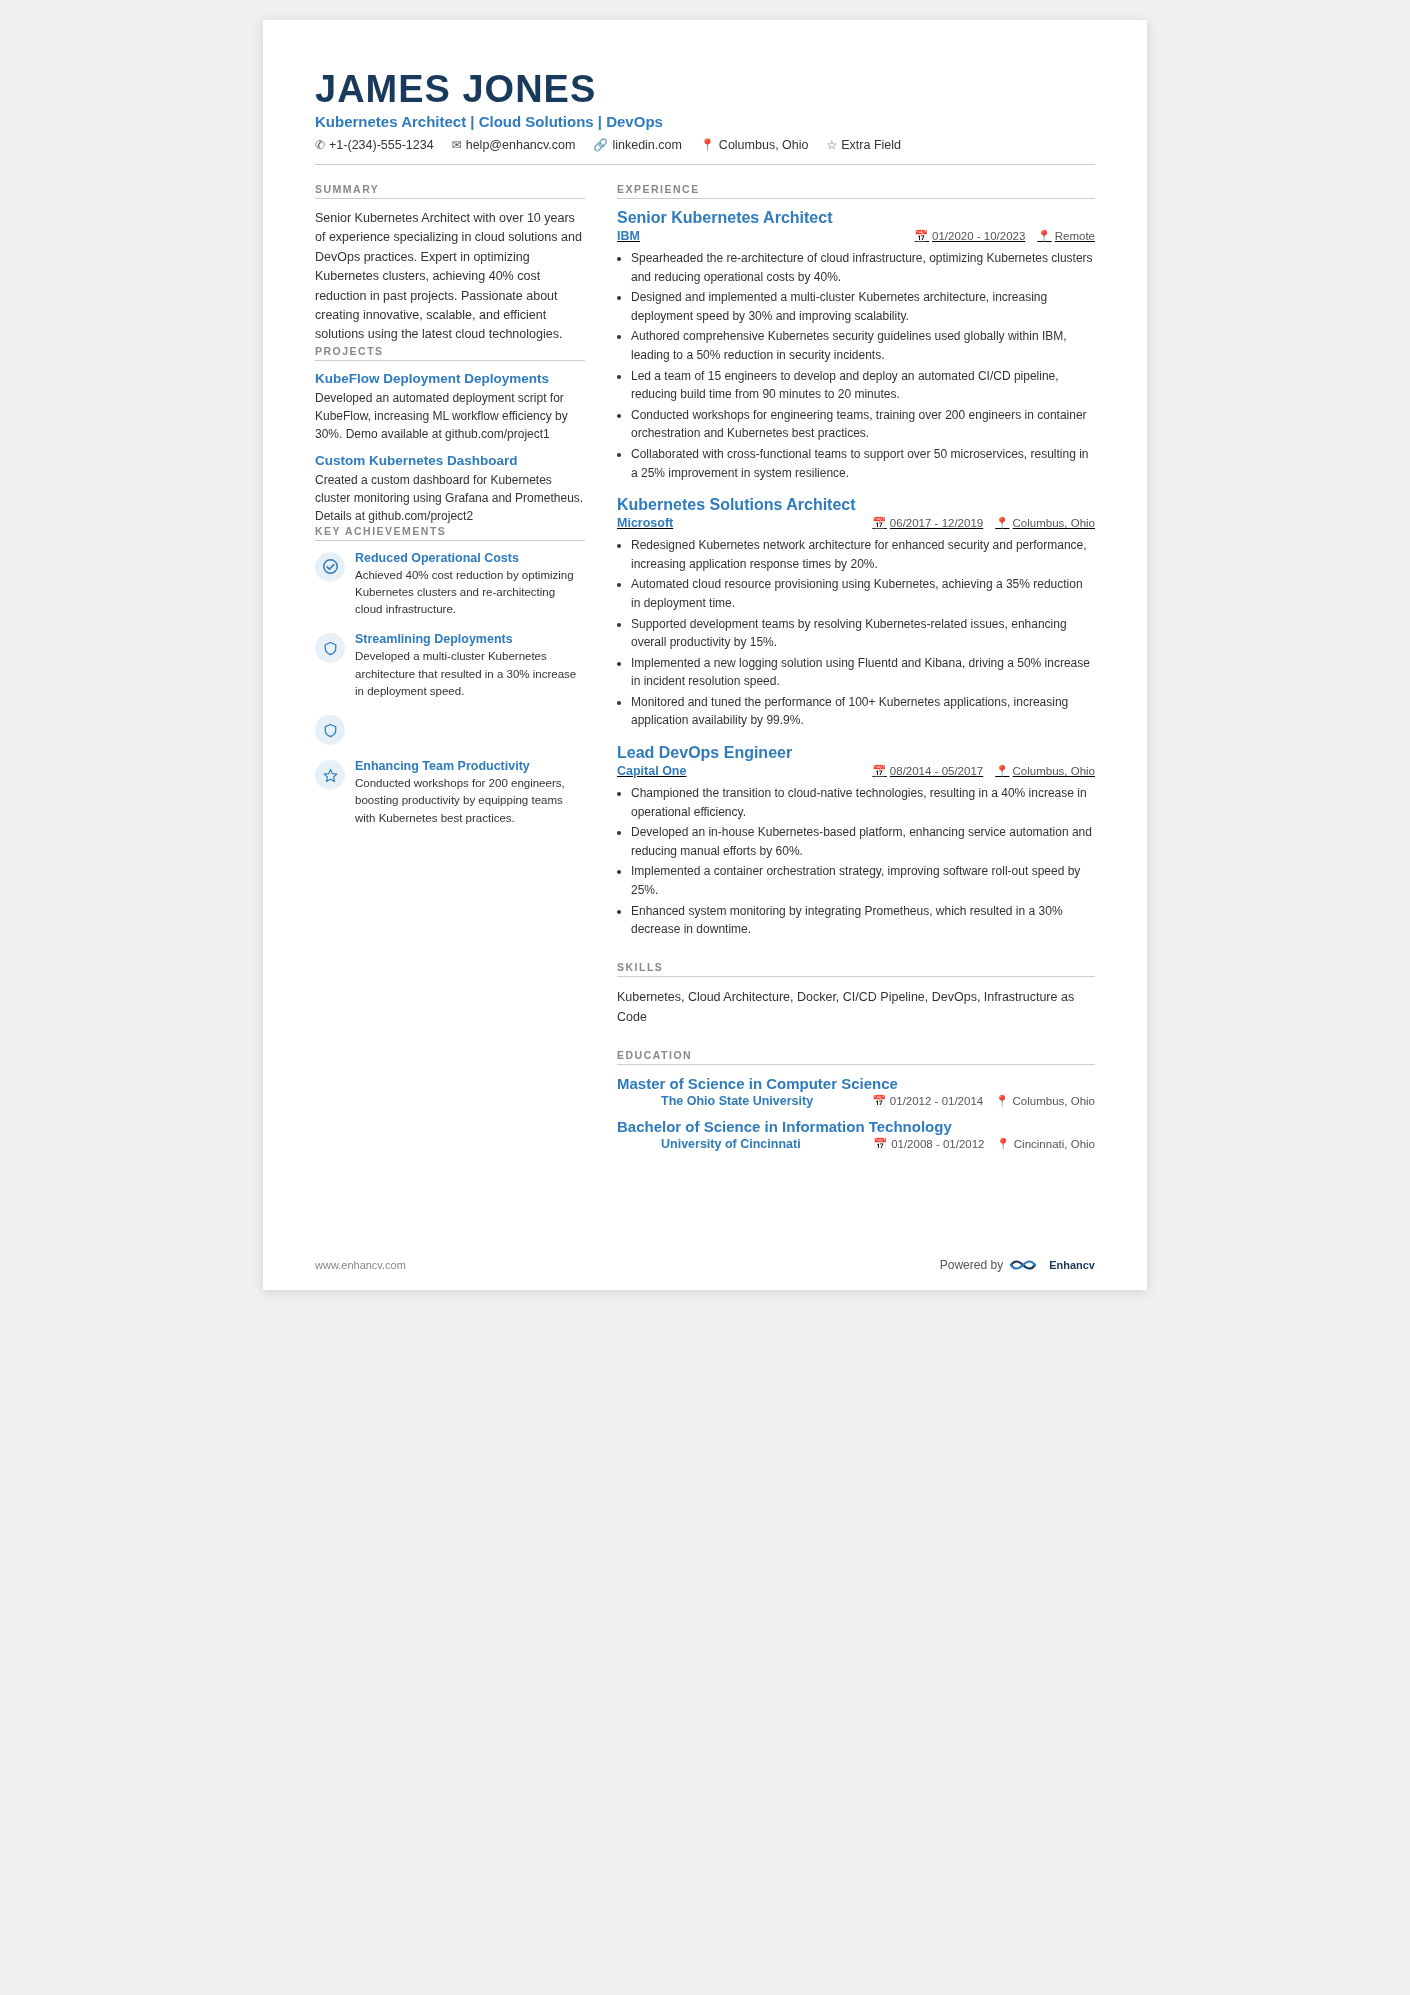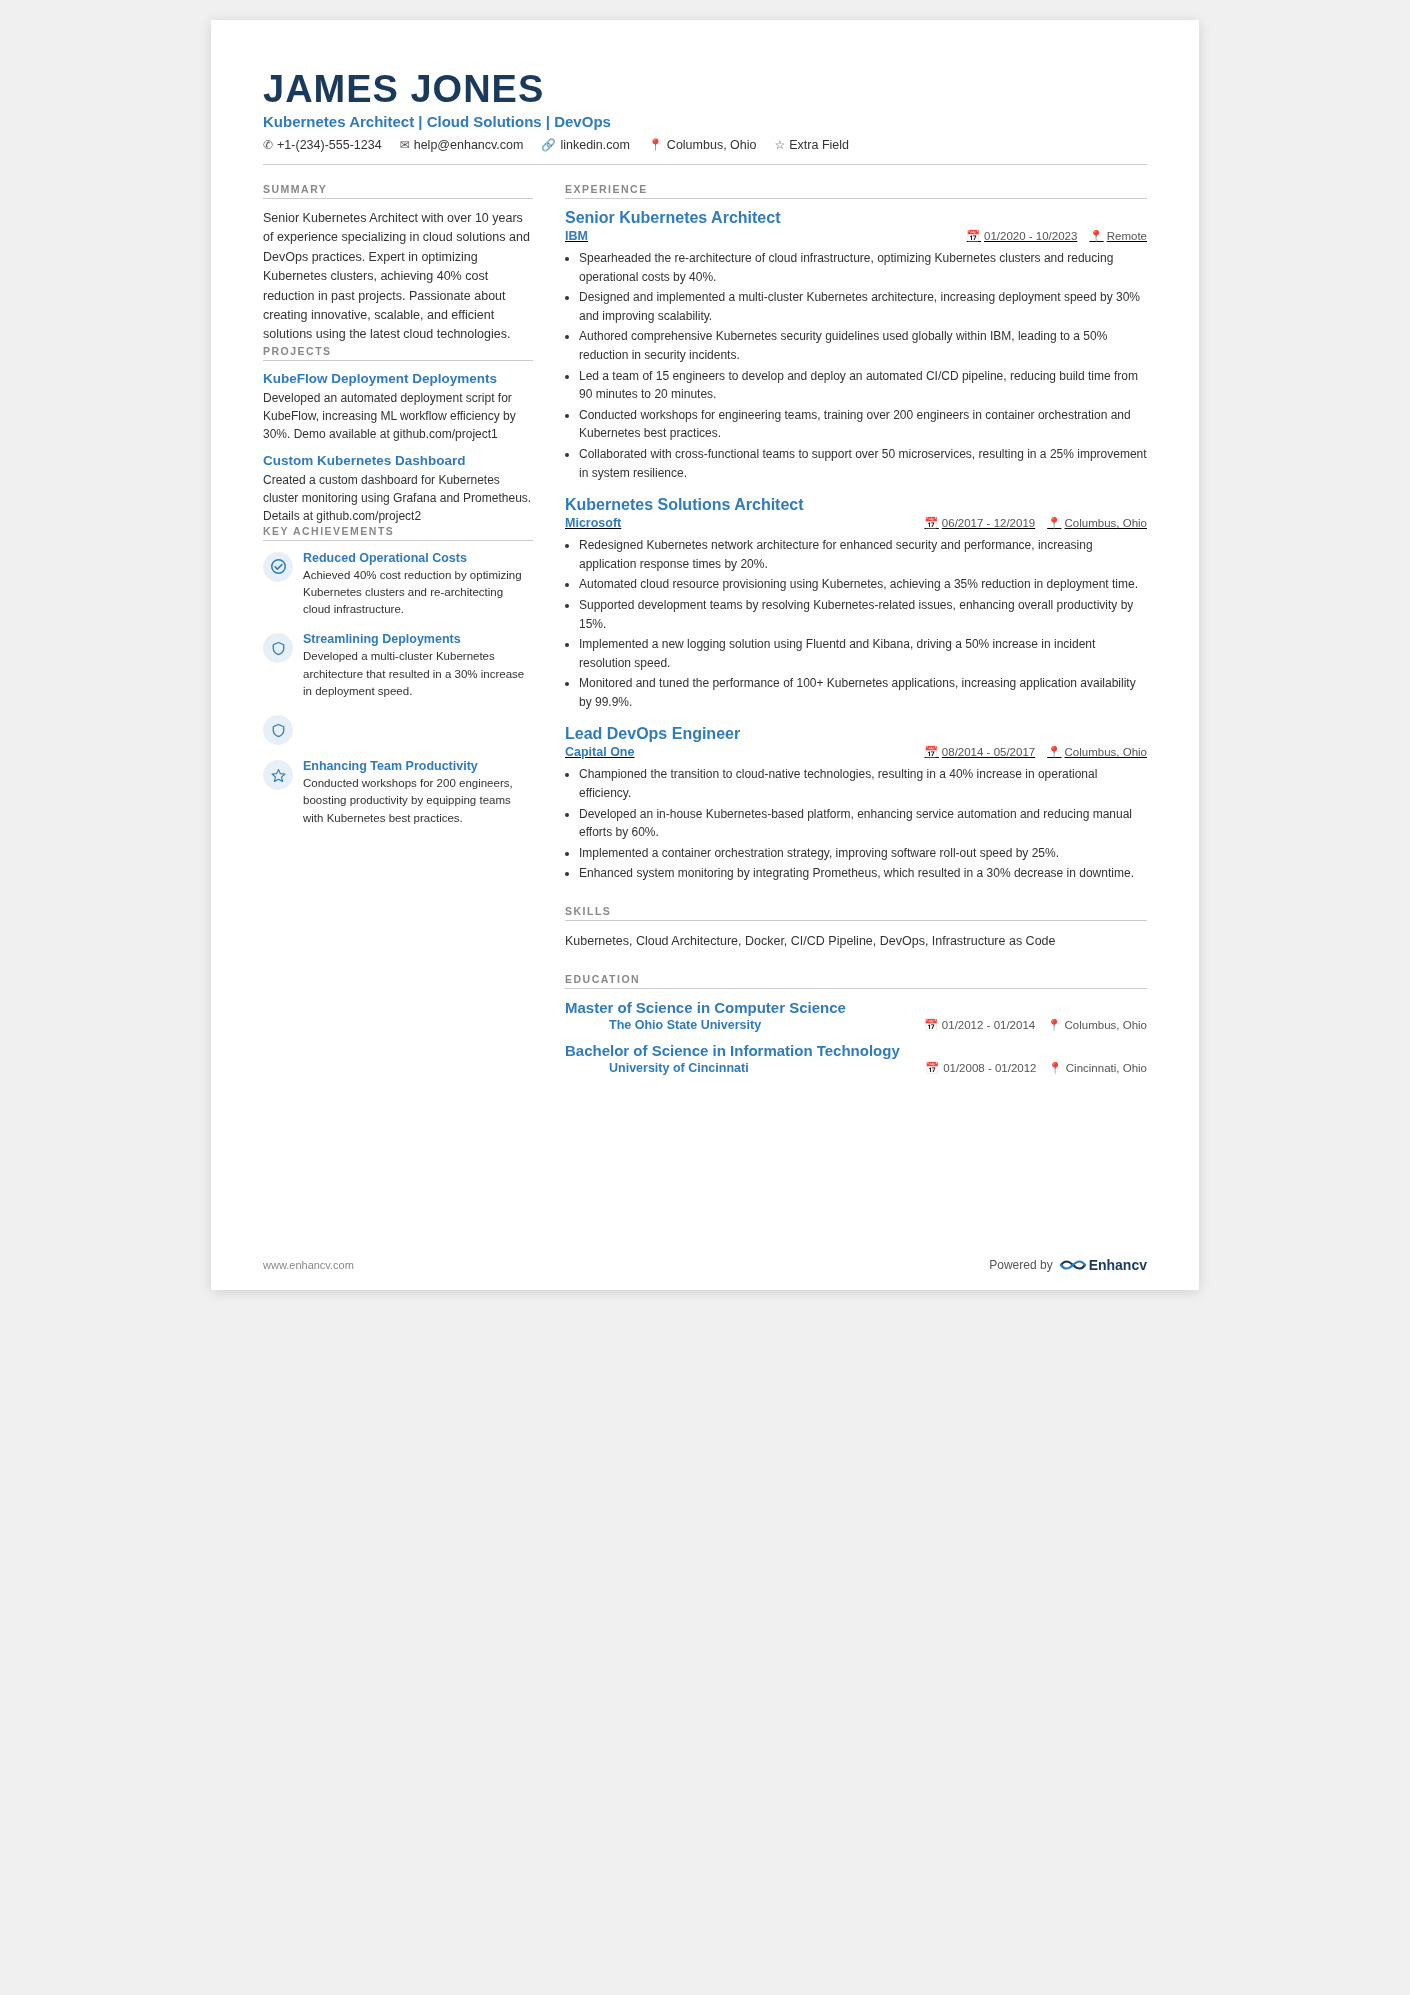--- a/index.html
+++ b/index.html
@@ -5,21 +5,21 @@
     * { margin: 0; padding: 0; box-sizing: border-box; }
     body {
       font-family: 'Arial', sans-serif;
       background: #f0f0f0;
       display: flex;
       justify-content: center;
       padding: 20px;
     }
     .resume-page {
       background: #fff;
-      width: 988px;
+      width: 884px;
       min-height: 1270px;
       padding: 48px 52px 40px 52px;
       position: relative;
       box-shadow: 0 2px 12px rgba(0,0,0,0.13);
     }
     
     .header-name {
       font-size: 38px;
       font-weight: 900;
       color: #1a3a5c;
@@ -220,24 +220,24 @@
     .footer-brand {
       display: flex;
       align-items: center;
       gap: 6px;
       font-size: 12px;
       color: #555;
     }
     .brand-logo {
       display: flex;
       align-items: center;
-      gap: 2px;
+      gap: 12px;
       font-weight: 700;
       color: #1a3a5c;
-      font-size: 14px;
+      font-size: 11px;
     }
     .exp-block { margin-bottom: 14px; }
     .exp-block:last-child { margin-bottom: 0; }
 
     .right-section-label {
       font-size: 10.5px;
       font-weight: 700;
       color: #888;
       letter-spacing: 1.5px;
       text-transform: uppercase;

